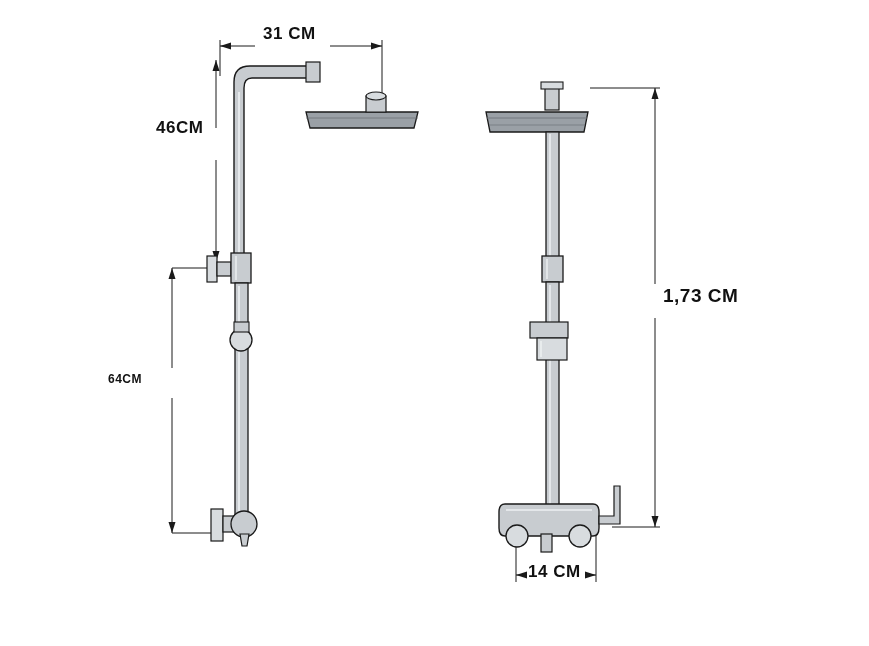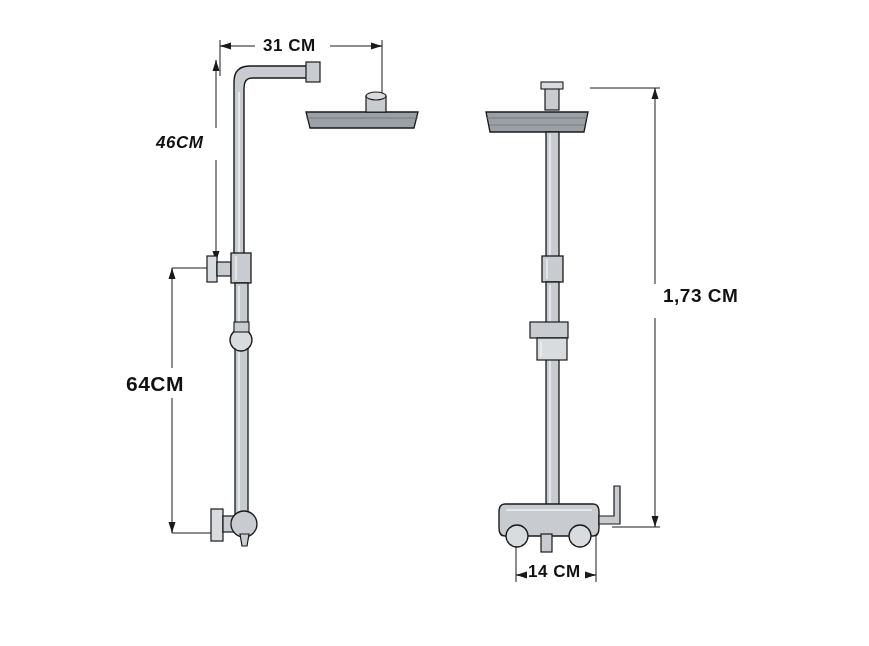--- a/index.html
+++ b/index.html
@@ -24,23 +24,23 @@
     width: 869px;
     height: 646px;
   }
   .dim-label {
     position: absolute;
     color: #111111;
     font-weight: bold;
     white-space: nowrap;
     letter-spacing: 0.5px;
   }
-  .lbl-31 { left: 263px; top: 36px; font-size: 17px; }
-  .lbl-46 { left: 156px; top: 133px; font-size: 17px; font-style: italic; }
-  .lbl-64 { left: 126px; top: 372px; font-size: 21px; }
+  .lbl-31 { left: 263px; top: 24px; font-size: 17px; }
+  .lbl-46 { left: 156px; top: 118px; font-size: 17px; }
+  .lbl-64 { left: 108px; top: 372px; font-size: 12px; }
   .lbl-120 { left: 663px; top: 285px; font-size: 19px; }
   .lbl-14 { left: 528px; top: 562px; font-size: 17px; }
 </style>
 </head>
 <body>
 
 <div id="stage">
 
   <svg id="drawing" viewBox="0 0 869 646">
 

